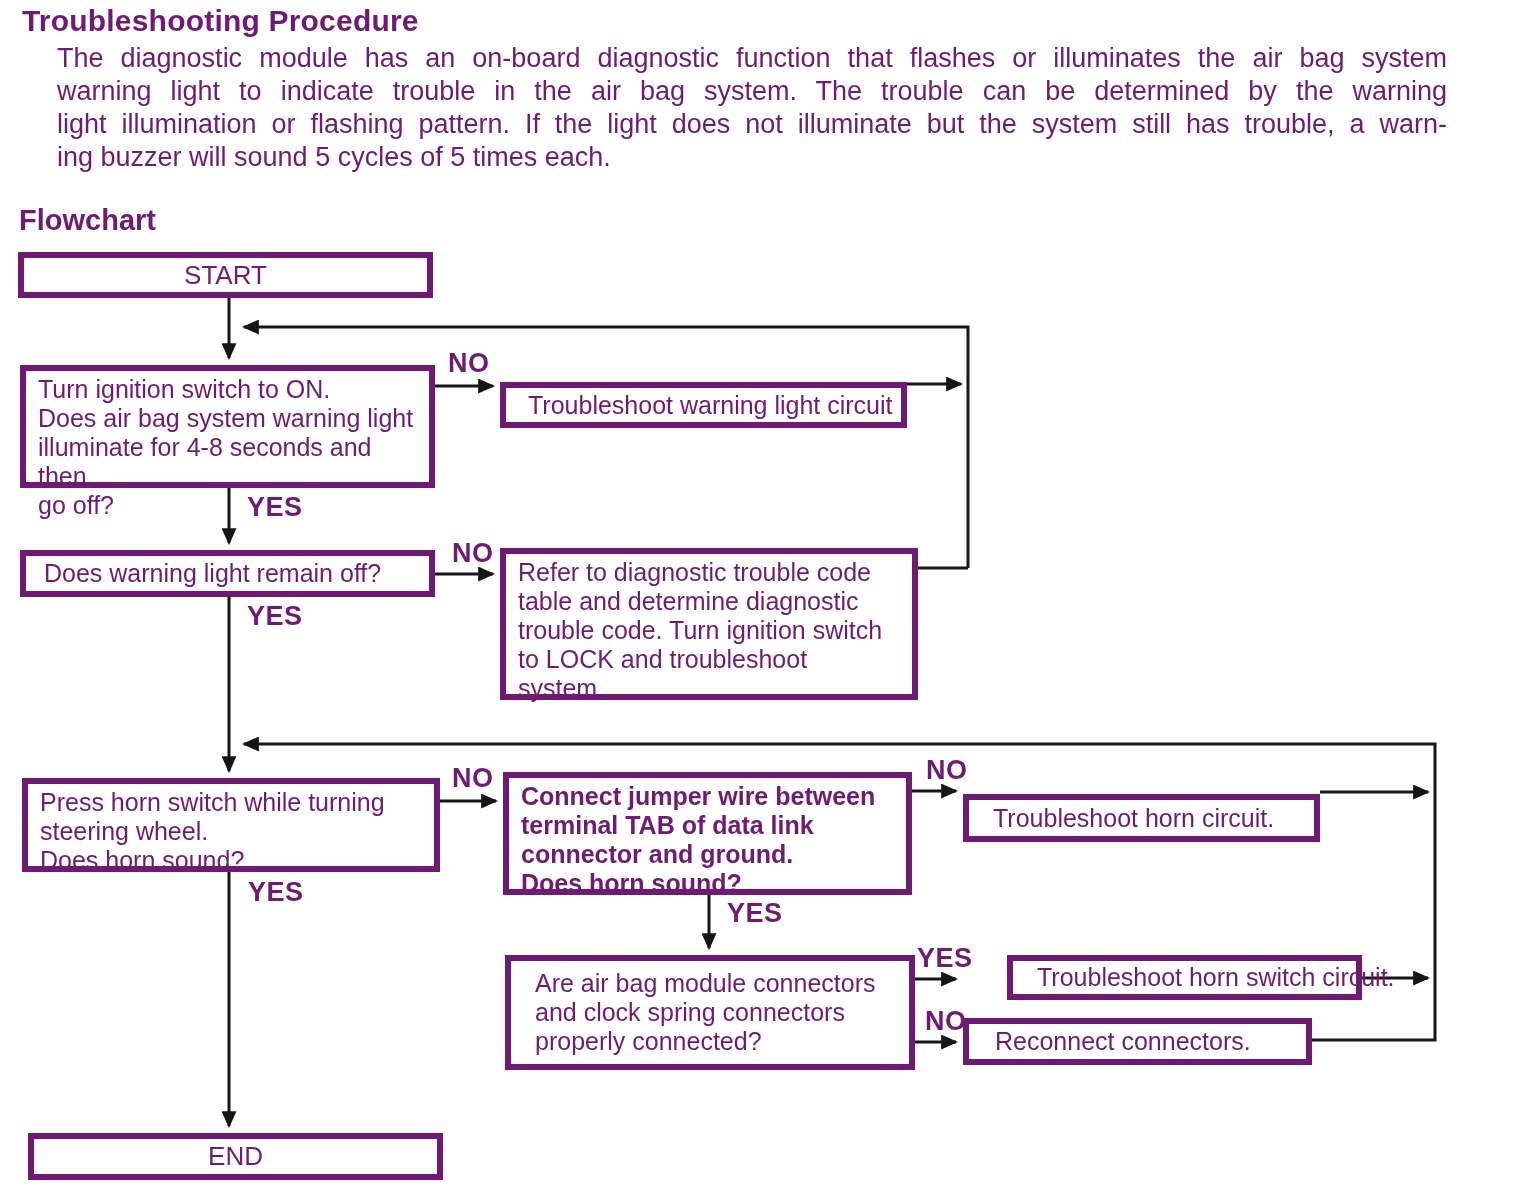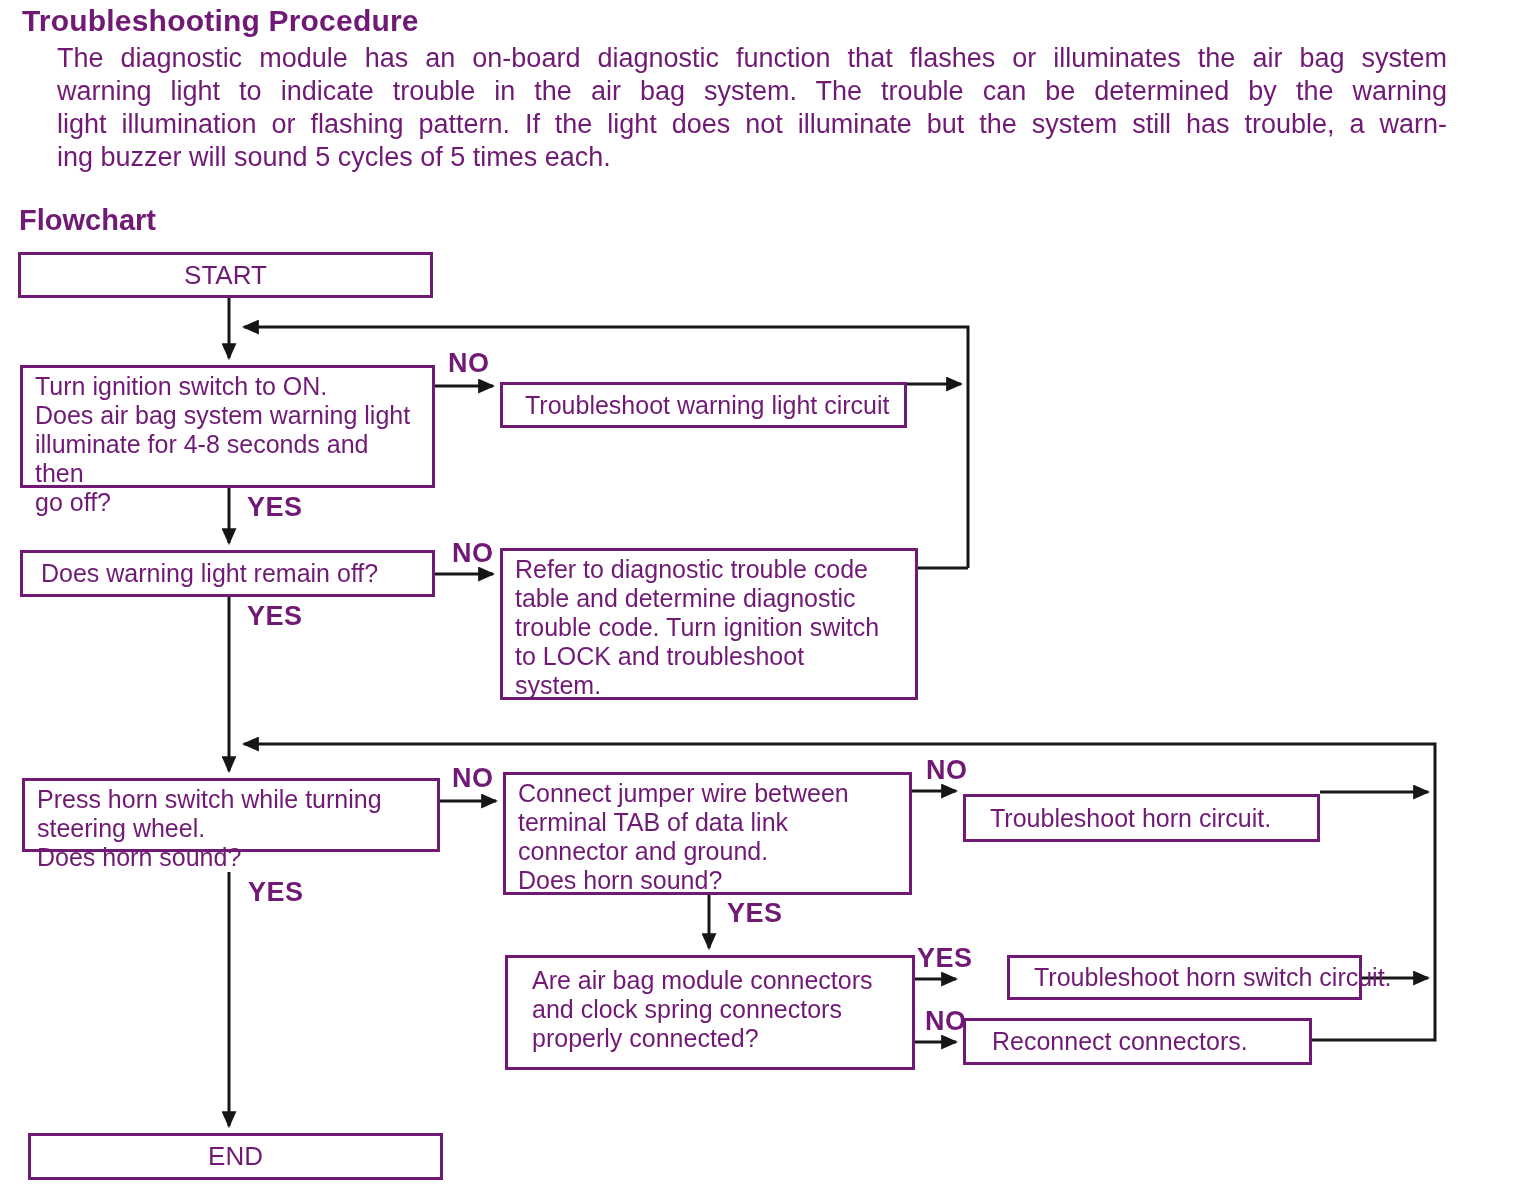--- a/index.html
+++ b/index.html
@@ -15,21 +15,21 @@
   }
   .para{position:absolute;left:57px;top:42px;width:1390px;font-size:27px;line-height:33px;}
   .pline{white-space:nowrap;}
   .pline.just{white-space:normal;text-align:justify;text-align-last:justify;}
   .subtitle{
     position:absolute;left:19px;top:204px;font-size:29px;font-weight:bold;
   }
   .chart{position:absolute;left:0;top:0;width:1520px;height:1202px;}
   svg.wires{position:absolute;left:0;top:0;pointer-events:none;}
   .node{
-    position:absolute;border:3px solid #701a75;background:#ffffff;
+    position:absolute;border:6px solid #701a75;background:#ffffff;
     font-size:25px;line-height:29px;white-space:pre-line;
     padding:4px 12px;
   }
   .node.center{display:flex;align-items:center;justify-content:center;padding:0;}
   .node.vcenter{display:flex;align-items:center;white-space:nowrap;}
   .lbl{
     position:absolute;font-size:27px;font-weight:bold;letter-spacing:0.5px;
     white-space:nowrap;
   }
 </style>
@@ -105,25 +105,25 @@
     <div class="node vcenter" style="left:500px;top:362px;width:407px;height:46px;padding-left:22px;margin-top:20px;">Troubleshoot warning light circuit</div>
 
     <div class="node vcenter" style="left:20px;top:550px;width:415px;height:47px;padding-left:18px;">Does warning light remain off?</div>
 
     <div class="node" style="left:500px;top:548px;width:418px;height:152px;">Refer to diagnostic trouble code
 table and determine diagnostic
 trouble code. Turn ignition switch
 to LOCK and troubleshoot
 system.</div>
 
-    <div class="node" style="left:22px;top:778px;width:418px;height:74px;">Press horn switch while turning
+    <div class="node" style="left:22px;top:778px;width:418px;height:94px;">Press horn switch while turning
 steering wheel.
 Does horn sound?</div>
 
-    <div class="node" style="left:503px;top:772px;width:409px;height:123px;">Connect jumper wire between
+    <div class="node" style="left:503px;top:772px;width:409px;height:123px;font-weight:bold;">Connect jumper wire between
 terminal TAB of data link
 connector and ground.
 Does horn sound?</div>
 
     <div class="node vcenter" style="left:963px;top:794px;width:357px;height:48px;padding-left:24px;">Troubleshoot horn circuit.</div>
 
     <div class="node" style="left:505px;top:955px;width:410px;height:115px;padding-top:8px;padding-left:24px;">Are air bag module connectors
 and clock spring connectors
 properly connected?</div>
 

